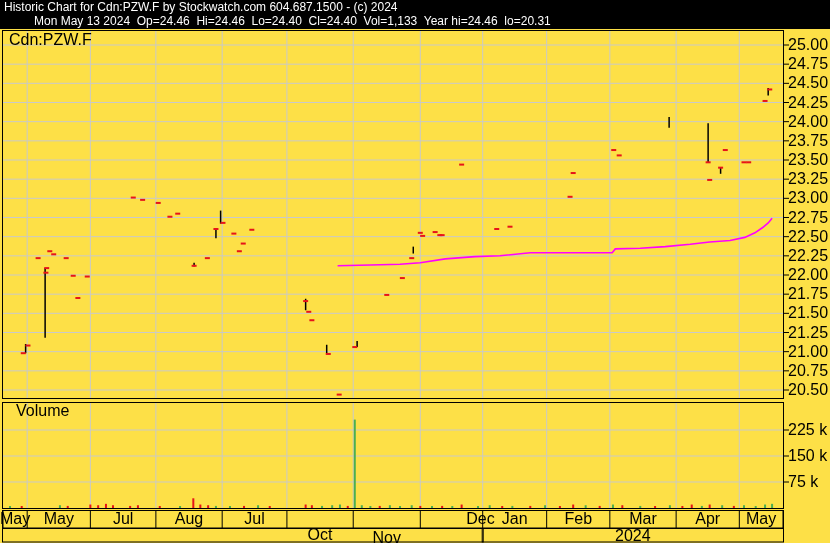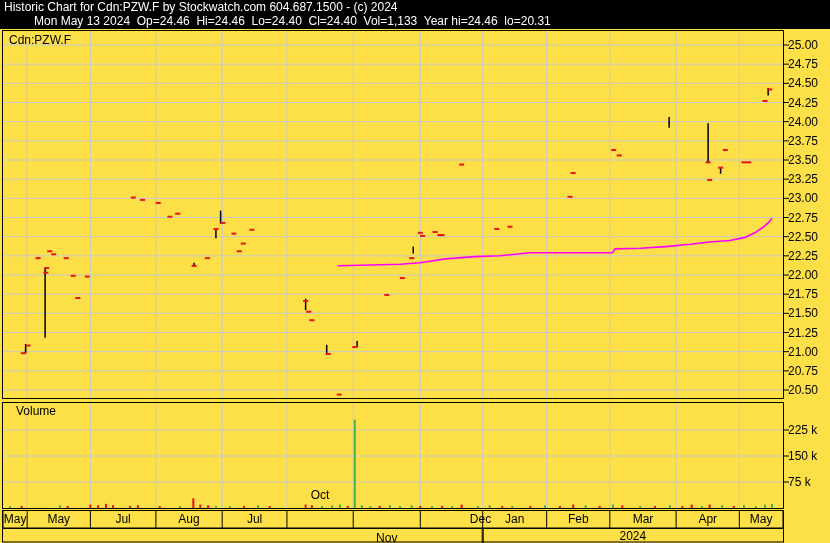--- a/index.html
+++ b/index.html
@@ -7,21 +7,21 @@
     position:relative;width:830px;height:543px;background:#fde047;overflow:hidden;
     font-family:"Liberation Sans","DejaVu Sans",sans-serif;color:#000;
   }
   .header{
     position:absolute;left:0;top:0;width:830px;height:29px;background:#000000;color:#ffffff;
     font-size:12px;line-height:14px;white-space:pre;
   }
   .header .hline{position:absolute;left:4px;width:826px;height:14px;overflow:hidden;}
   .hline.l1{top:0px;}
   .hline.l2{top:14px;margin-left:30px;}
-  .lbl{position:absolute;font-size:12px;line-height:14px;white-space:pre;}
+  .lbl{position:absolute;font-size:16px;line-height:14px;white-space:pre;}
   .symbol{left:9px;top:33px;}
   .vol-label{left:9px;top:404px;margin-left:7px;}
   .tick-lbl{width:44px;text-align:left;}
   .month-lbl{transform:translateX(-50%);}
   .year-lbl{transform:translateX(-50%);}
   svg{position:absolute;left:0;top:0;}
 </style>
 </head>
 <body>
 
@@ -280,21 +280,21 @@
         <div class="lbl tick-lbl" style="left: 788px; top: 423px;">225 k</div>
         <div class="lbl tick-lbl" style="left: 788px; top: 449px;">150 k</div>
         <div class="lbl tick-lbl" style="left: 788px; top: 475px;">75 k</div>
       </div>
     <div id="month-axis">
         <div class="lbl month-lbl" style="left: 15.09px; top: 512px;">May</div>
         <div class="lbl month-lbl" style="left: 58.77px; top: 512px;">May</div>
         <div class="lbl month-lbl" style="left: 123.12px; top: 512px;">Jul</div>
         <div class="lbl month-lbl" style="left: 189.03px; top: 512px;">Aug</div>
         <div class="lbl month-lbl" style="left: 254.55px; top: 512px;">Jul</div>
-        <div class="lbl month-lbl" style="left: 320.07px; top: 488px;">Oct</div>
+        <div class="lbl month-lbl" style="left: 320.07px; top: 528px;">Oct</div>
         <div class="lbl month-lbl" style="left: 386.76px; top: 531px;">Nov</div>
         <div class="lbl month-lbl" style="left: 451.5px; top: 512px; margin-left: 29px;">Dec</div>
         <div class="lbl month-lbl" style="left: 514.68px; top: 512px;">Jan</div>
         <div class="lbl month-lbl" style="left: 578.25px; top: 512px;">Feb</div>
         <div class="lbl month-lbl" style="left: 642.99px; top: 512px;">Mar</div>
         <div class="lbl month-lbl" style="left: 707.73px; top: 512px;">Apr</div>
         <div class="lbl month-lbl" style="left: 761.16px; top: 512px;">May</div>
       </div>
     <div id="year-axis">
         <div class="lbl year-lbl" style="left: 242.85px; top: 529px; margin-top: 20px;">2023</div>

